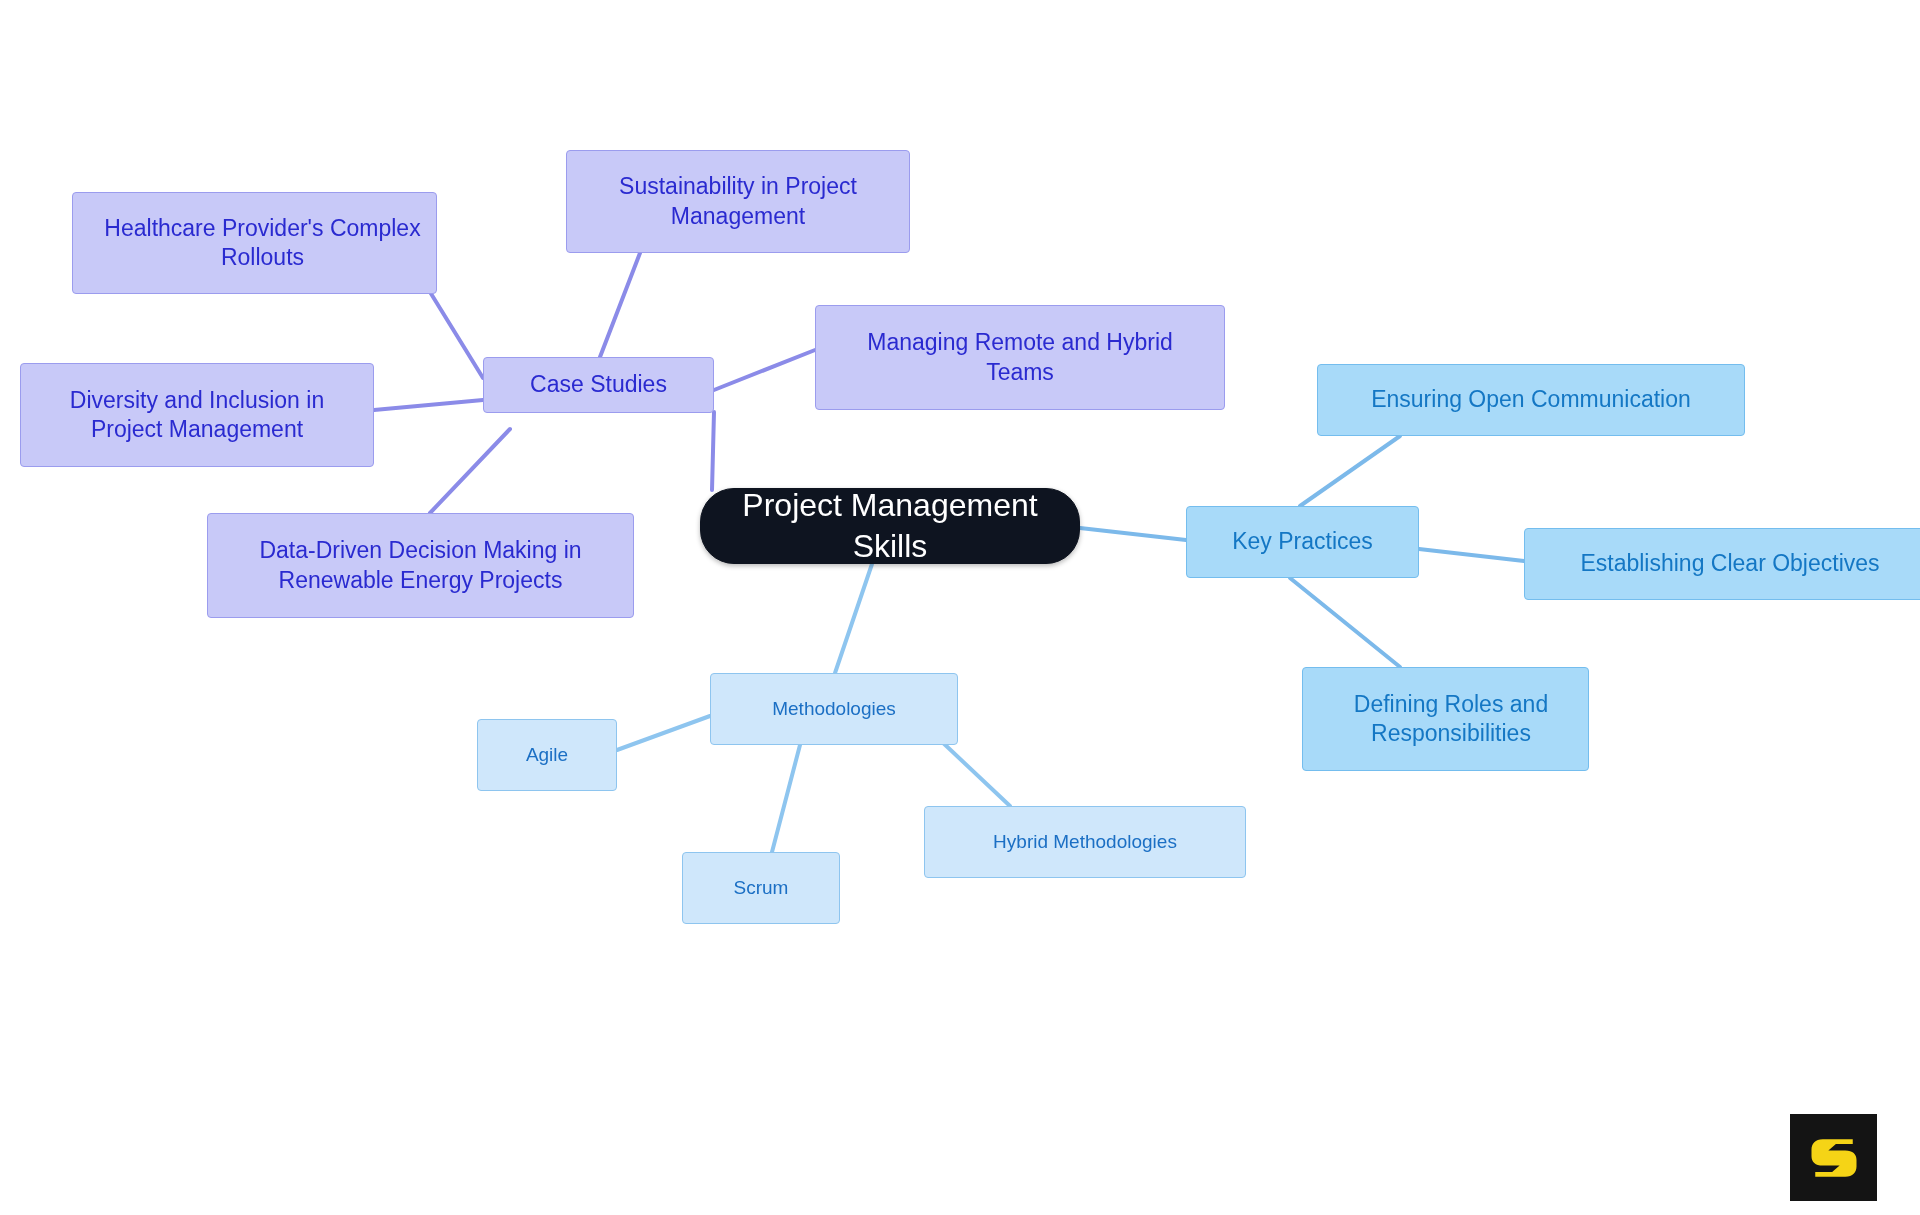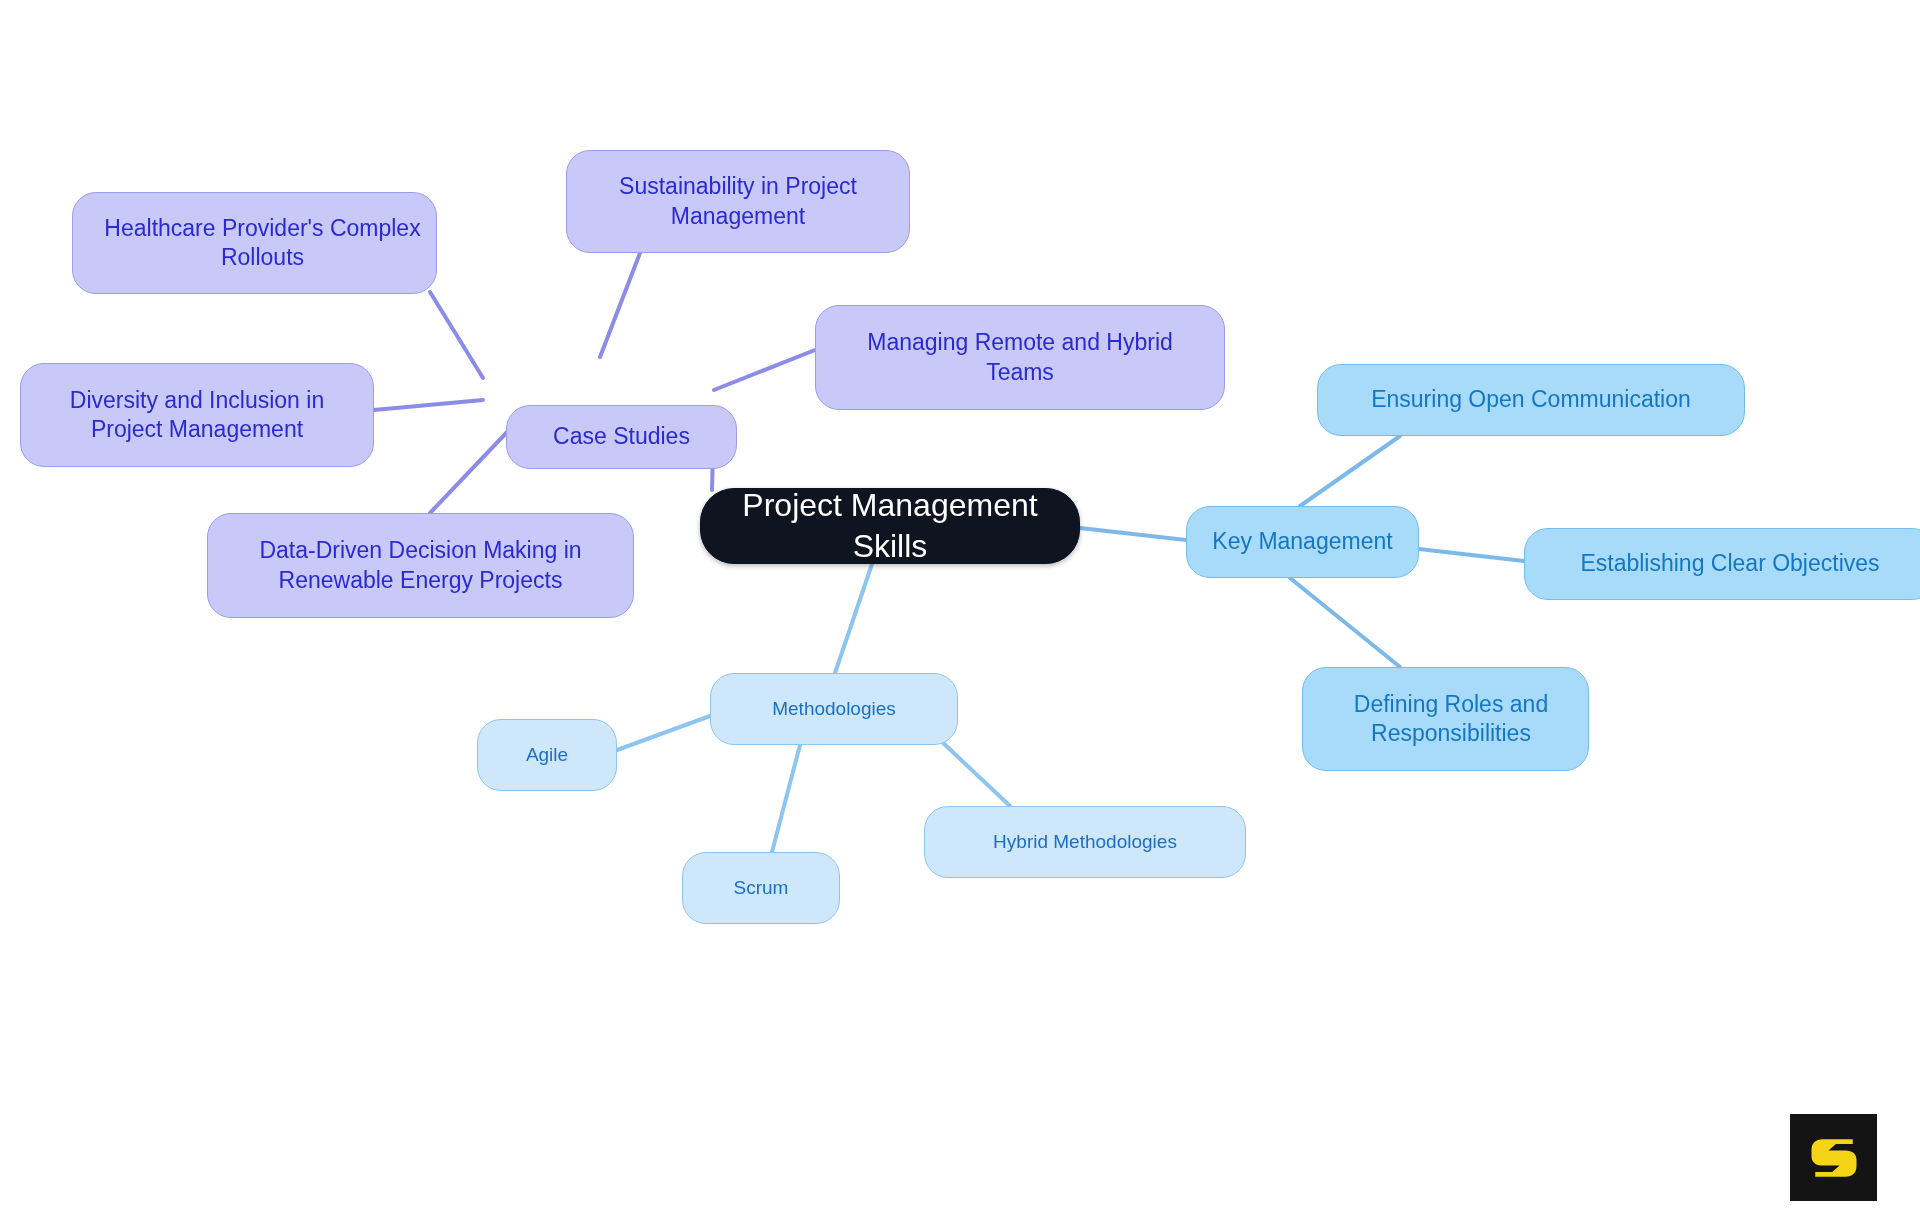--- a/index.html
+++ b/index.html
@@ -22,21 +22,21 @@
     width: 1920px;
     height: 1215px;
   }
   .node {
     position: absolute;
     box-sizing: border-box;
     display: flex;
     align-items: center;
     justify-content: center;
     text-align: center;
-    border-radius: 24px;
+    border-radius: 4px;
     border-style: solid;
     border-width: 1.5px;
     line-height: 1.28;
     white-space: pre-line;
     z-index: 3;
   }
   .node-root {
     background: #0e1420;
     border-color: #0e1420;
     color: #ffffff;
@@ -91,32 +91,32 @@
       <line x1="1419" y1="549" x2="1524" y2="561" stroke="#7cb9ea" stroke-width="4" stroke-linecap="round"></line>
       <line x1="1290" y1="578" x2="1400" y2="667" stroke="#7cb9ea" stroke-width="4" stroke-linecap="round"></line>
       <line x1="872" y1="564" x2="835" y2="673" stroke="#8ec5ef" stroke-width="4" stroke-linecap="round"></line>
       <line x1="710" y1="716" x2="617" y2="750" stroke="#8ec5ef" stroke-width="4" stroke-linecap="round"></line>
       <line x1="800" y1="745" x2="772" y2="852" stroke="#8ec5ef" stroke-width="4" stroke-linecap="round"></line>
       <line x1="940" y1="740" x2="1010" y2="806" stroke="#8ec5ef" stroke-width="4" stroke-linecap="round"></line>
     </svg>
 
   <div id="nodes">
       <div class="node node-root" style="left: 700px; top: 488px; width: 380px; height: 76px;">Project Management Skills</div>
-      <div class="node node-purple-hub" style="left: 506px; top: 357px; width: 231px; height: 64px; margin-top: 48px;">Case Studies</div>
+      <div class="node node-purple-hub" style="left: 483px; top: 357px; width: 231px; height: 56px;">Case Studies</div>
       <div class="node node-purple" style="left: 72px; top: 192px; width: 365px; height: 102px; padding-left: 16px;">Healthcare Provider's Complex
 Rollouts</div>
       <div class="node node-purple" style="left: 566px; top: 150px; width: 344px; height: 103px;">Sustainability in Project
 Management</div>
       <div class="node node-purple" style="left: 815px; top: 293px; width: 410px; height: 105px; margin-top: 12px;">Managing Remote and Hybrid
 Teams</div>
       <div class="node node-purple" style="left: 20px; top: 363px; width: 354px; height: 104px;">Diversity and Inclusion in
 Project Management</div>
       <div class="node node-purple" style="left: 207px; top: 513px; width: 427px; height: 105px;">Data-Driven Decision Making in
 Renewable Energy Projects</div>
-      <div class="node node-blue-hub" style="left: 1186px; top: 506px; width: 233px; height: 72px;">Key Management</div>
+      <div class="node node-blue-hub" style="left: 1186px; top: 506px; width: 233px; height: 72px;">Key Practices</div>
       <div class="node node-blue" style="left: 1317px; top: 364px; width: 428px; height: 72px;">Ensuring Open Communication</div>
       <div class="node node-blue" style="left: 1524px; top: 528px; width: 412px; height: 72px;">Establishing Clear Objectives</div>
       <div class="node node-blue" style="left: 1302px; top: 667px; width: 287px; height: 104px; padding-left: 11px;">Defining Roles and
 Responsibilities</div>
       <div class="node node-lblue-hub" style="left: 710px; top: 673px; width: 248px; height: 72px;">Methodologies</div>
       <div class="node node-lblue" style="left: 477px; top: 719px; width: 140px; height: 72px;">Agile</div>
       <div class="node node-lblue" style="left: 682px; top: 852px; width: 158px; height: 72px;">Scrum</div>
       <div class="node node-lblue" style="left: 924px; top: 806px; width: 322px; height: 72px;">Hybrid Methodologies</div>
     </div>
 

